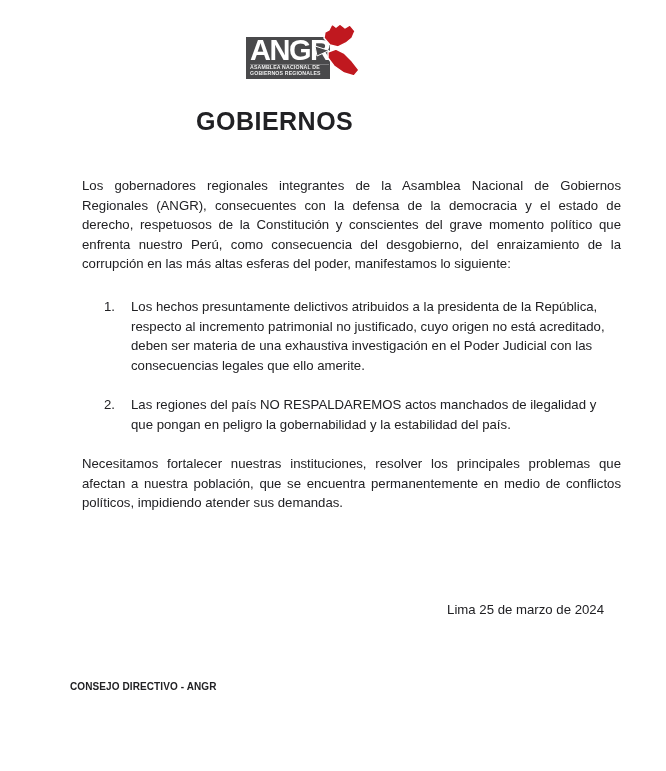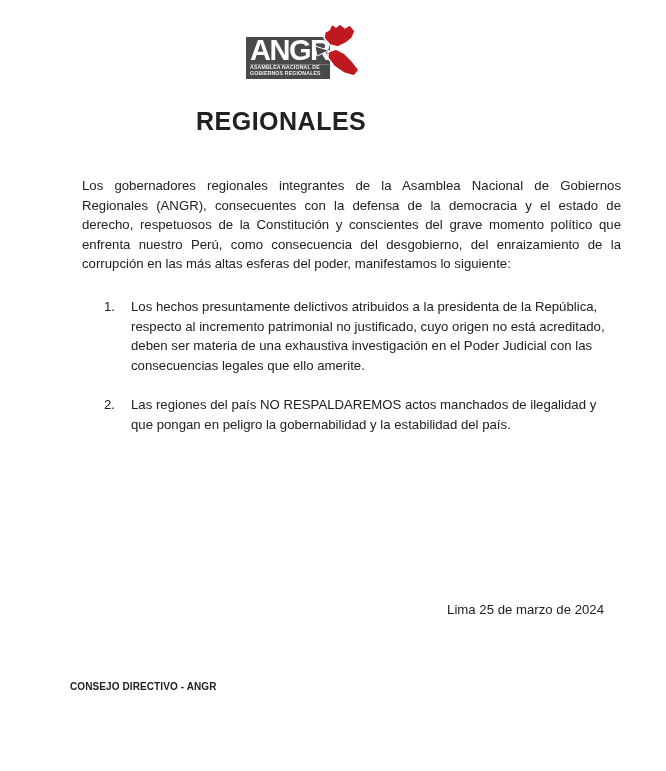--- a/index.html
+++ b/index.html
@@ -83,33 +83,34 @@
     <svg class="peru-map" width="60" height="56" viewBox="0 0 60 56" aria-hidden="true">
 
       <path d="M26 8 L29 2 L33 5 L37 2 L42 6 L47 3 L52 9 L49 16 L43 21 L35 25 L27 23 L21 16 L22 10 Z" fill="#c0181f" stroke="#ffffff" stroke-width="1.4"></path>
 
       <path d="M25 30 L33 27 L41 31 L49 39 L56 48 L51 54 L41 51 L31 44 L25 36 Z" fill="#c0181f" stroke="#ffffff" stroke-width="1.4"></path>
 
       <path d="M12 24 L26 28.5 L14 34 Z" fill="#49494b" stroke="#ffffff" stroke-width="1"></path>
     </svg>
   </div>
 
-  <div class="doc-title">REGIONALES</div>
+  <div class="doc-title">GOBIERNOS</div>
 
   <div class="bodytext intro">Los gobernadores regionales integrantes de la Asamblea Nacional de Gobiernos Regionales (ANGR), consecuentes con la defensa de la democracia y el estado de derecho, respetuosos de la Constitución y conscientes del grave momento político que enfrenta nuestro Perú, como consecuencia del desgobierno, del enraizamiento de la corrupción en las más altas esferas del poder, manifestamos lo siguiente:</div>
 
   <div class="bodytext nlist">
     <div class="li-row">
       <span class="li-num">1.</span>
       <span class="li-txt">Los hechos presuntamente delictivos atribuidos a la presidenta de la República, respecto al incremento patrimonial no justificado, cuyo origen no está acreditado, deben ser materia de una exhaustiva investigación en el Poder Judicial con las consecuencias legales que ello amerite.</span>
     </div>
     <div class="li-row">
       <span class="li-num">2.</span>
       <span class="li-txt"><span>Las regiones del país </span><b>NO RESPALDAREMOS</b><span> actos manchados de ilegalidad y que pongan en peligro la gobernabilidad y la estabilidad del país.</span></span>
     </div>
   </div>
 
+  <div class="bodytext closing">Necesitamos fortalecer nuestras instituciones, resolver los principales problemas que afectan a nuestra población, que se encuentra permanentemente en medio de conflictos políticos, impidiendo atender sus demandas.</div>
 
   <div class="bodytext dateline">Lima 25 de marzo de 2024</div>
 
   <div class="signature">CONSEJO DIRECTIVO - ANGR</div>
 
 </div>
 
 </body></html>

